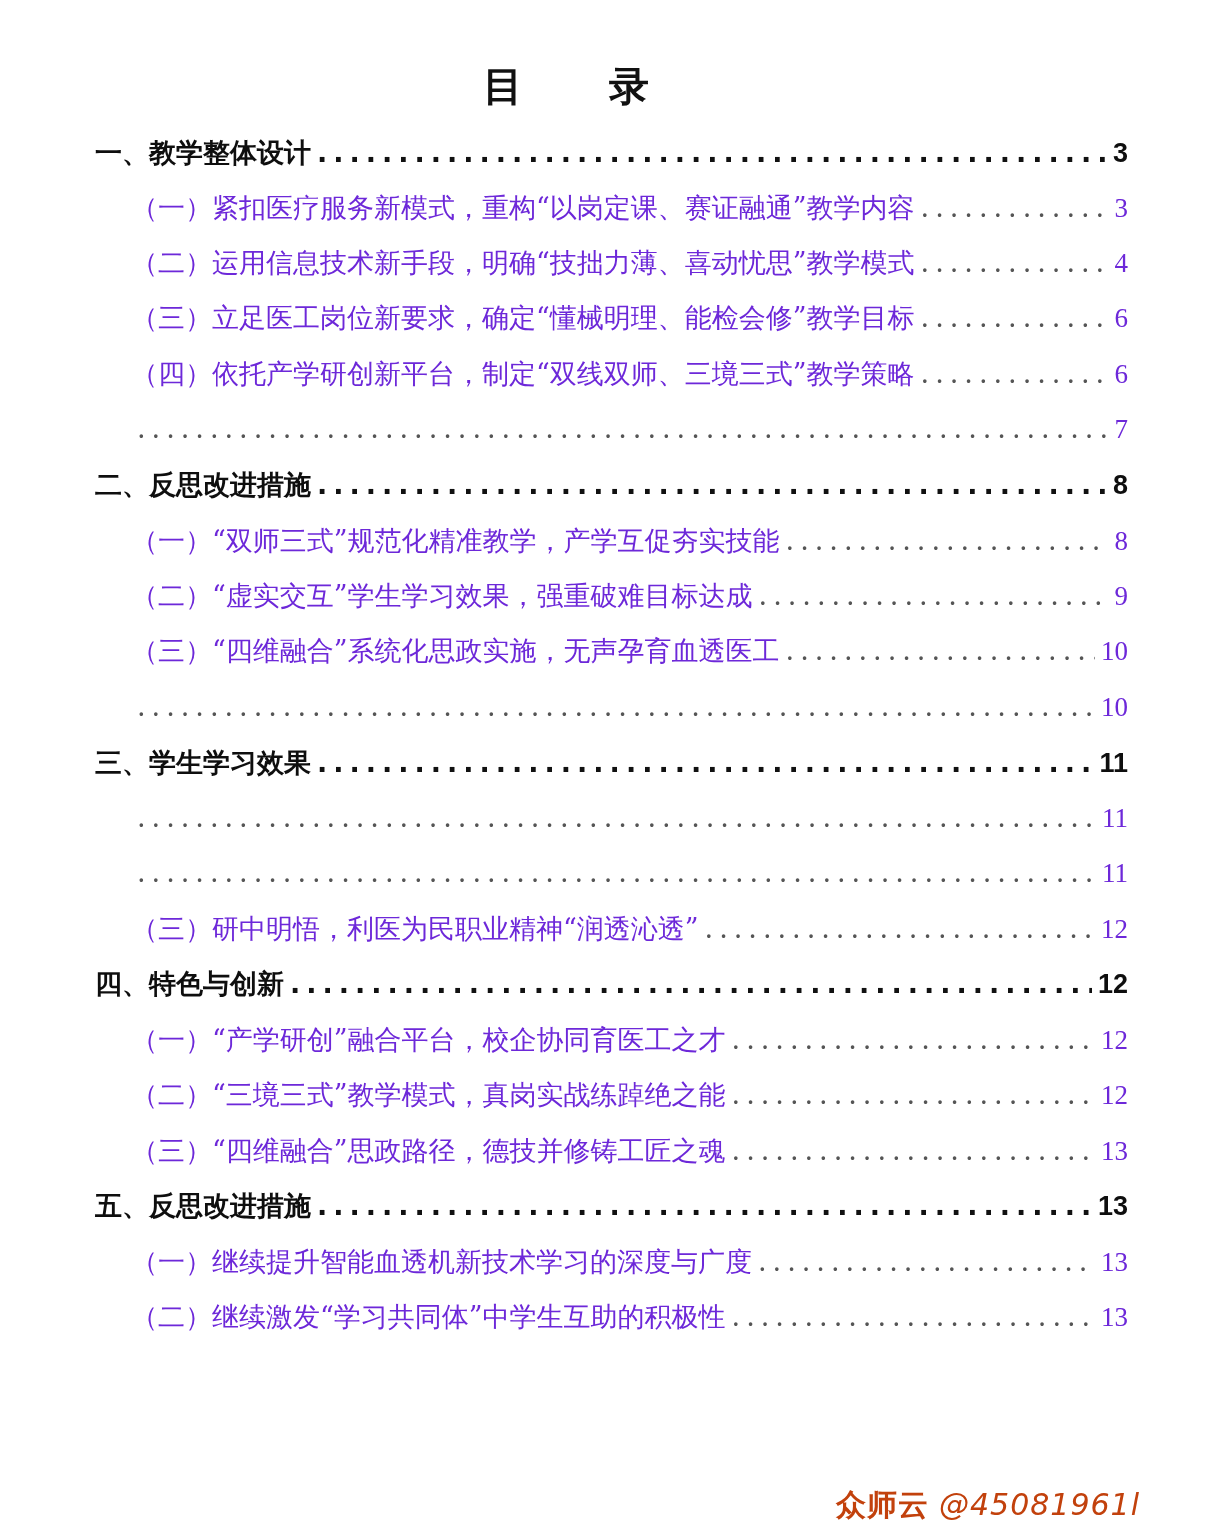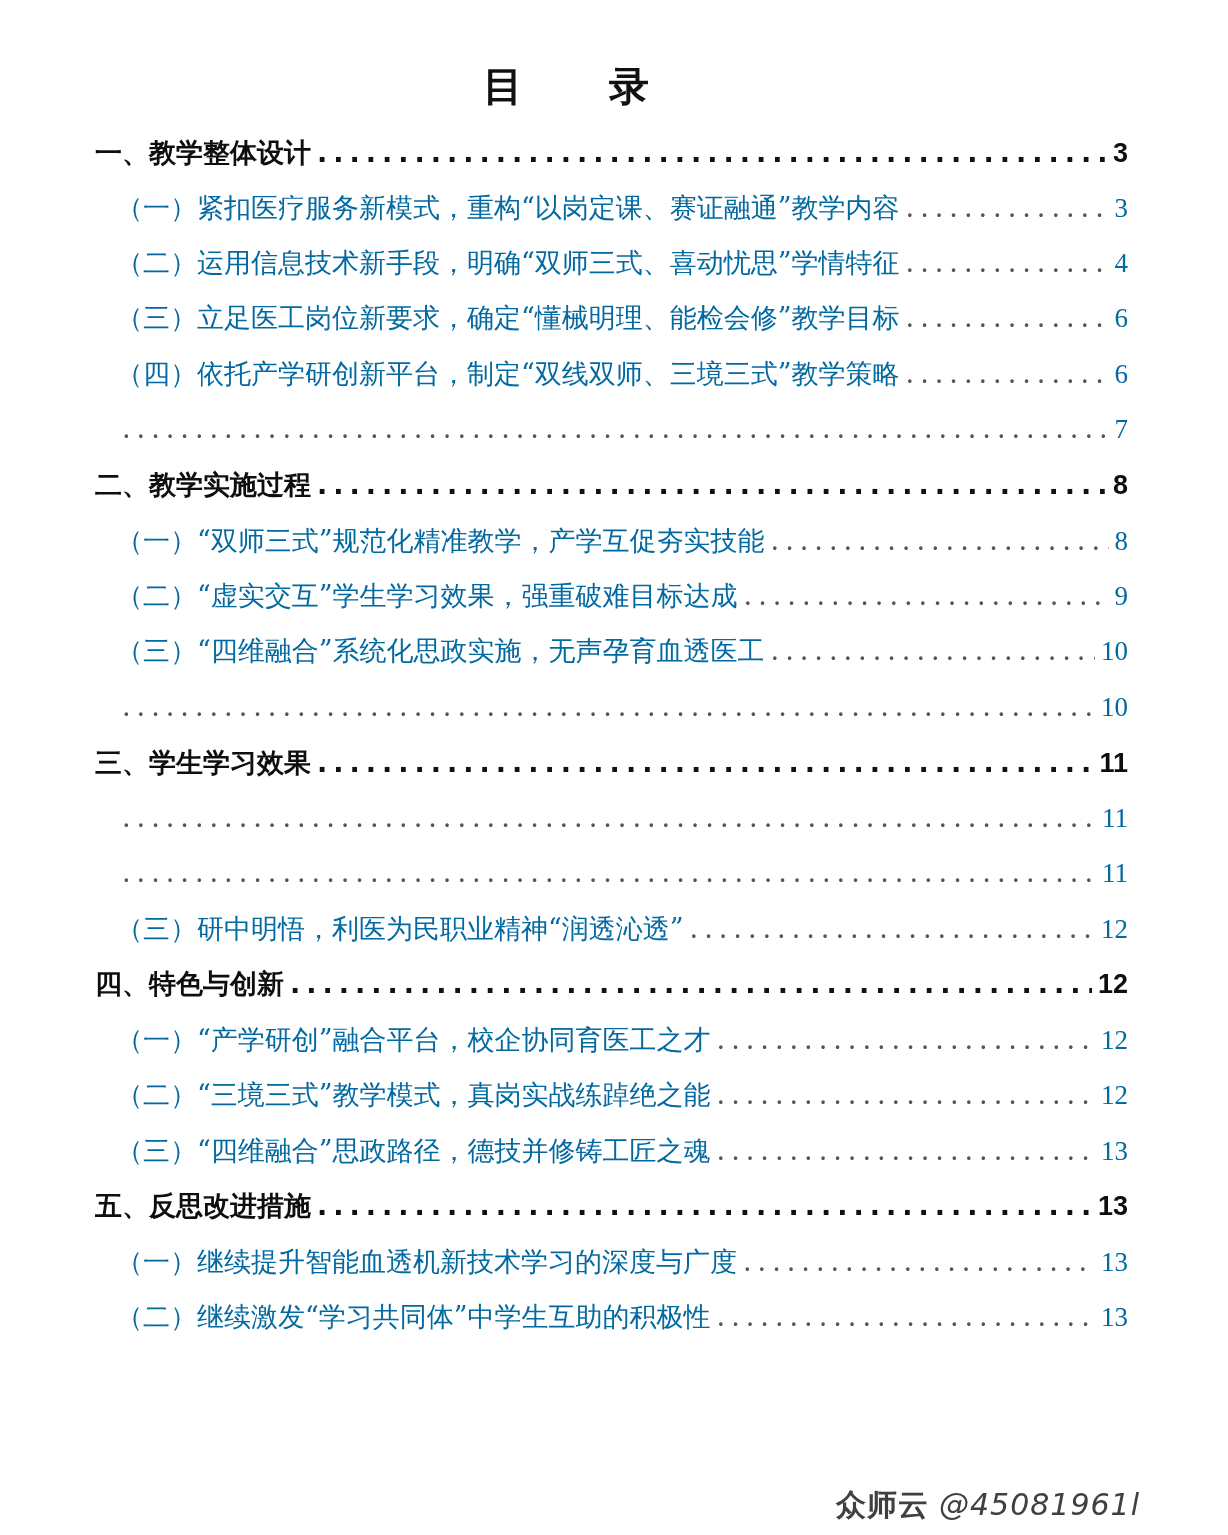--- a/index.html
+++ b/index.html
@@ -51,24 +51,24 @@
     white-space: nowrap;
   }
   .toc-entry.level-1 {
     left: 95px;
     font-family: "DejaVu Sans", "Liberation Sans", sans-serif;
     font-weight: bold;
     font-size: 27px;
     color: #0e0e0e;
   }
   .toc-entry.level-2 {
-    left: 116px;
+    left: 131px;
     font-family: "DejaVu Serif", "Liberation Serif", serif;
     font-size: 27px;
-    color: #0369a1;
+    color: #6d28d9;
   }
   .toc-entry .label {
     flex: 0 0 auto;
     line-height: 50px;
   }
   .toc-entry .leader {
     flex: 1 1 auto;
     overflow: hidden;
     margin: 0 6px;
     line-height: 50px;
@@ -92,21 +92,21 @@
   .toc-entry.level-2 .page-num {
     font-family: "Liberation Serif", "DejaVu Serif", serif;
   }
   .watermark {
     position: absolute;
     right: 88px;
     top: 1485px;
     font-family: "DejaVu Sans", "Liberation Sans", sans-serif;
     font-weight: bold;
     font-size: 30px;
-    color: #404040;
+    color: #c2410c;
     letter-spacing: 1px;
     white-space: nowrap;
   }
   .watermark .handle {
     font-style: italic;
     font-weight: normal;
     margin-left: 10px;
   }
 </style>
 </head>
@@ -122,41 +122,41 @@
       <span class="label">一、教学整体设计</span>
       <span class="leader"></span>
       <span class="page-num">3</span>
     </div>
     <div class="toc-entry level-2" style="top:63px">
       <span class="label">（一）紧扣医疗服务新模式，重构“以岗定课、赛证融通”教学内容</span>
       <span class="leader"></span>
       <span class="page-num">3</span>
     </div>
     <div class="toc-entry level-2" style="top:118px">
-      <span class="label">（二）运用信息技术新手段，明确“双师三式、喜动忧思”学情特征</span>
+      <span class="label">（二）运用信息技术新手段，明确“技拙力薄、喜动忧思”教学模式</span>
       <span class="leader"></span>
       <span class="page-num">4</span>
     </div>
     <div class="toc-entry level-2" style="top:173px">
       <span class="label">（三）立足医工岗位新要求，确定“懂械明理、能检会修”教学目标</span>
       <span class="leader"></span>
       <span class="page-num">6</span>
     </div>
     <div class="toc-entry level-2" style="top:229px">
       <span class="label">（四）依托产学研创新平台，制定“双线双师、三境三式”教学策略</span>
       <span class="leader"></span>
       <span class="page-num">6</span>
     </div>
     <div class="toc-entry level-2" style="top:284px">
       <span class="leader"></span>
       <span class="page-num">7</span>
     </div>
 
     <div class="toc-entry level-1" style="top:340px">
-      <span class="label">二、教学实施过程</span>
+      <span class="label">二、反思改进措施</span>
       <span class="leader"></span>
       <span class="page-num">8</span>
     </div>
     <div class="toc-entry level-2" style="top:396px">
       <span class="label">（一）“双师三式”规范化精准教学，产学互促夯实技能</span>
       <span class="leader"></span>
       <span class="page-num">8</span>
     </div>
     <div class="toc-entry level-2" style="top:451px">
       <span class="label">（二）“虚实交互”学生学习效果，强重破难目标达成</span>

